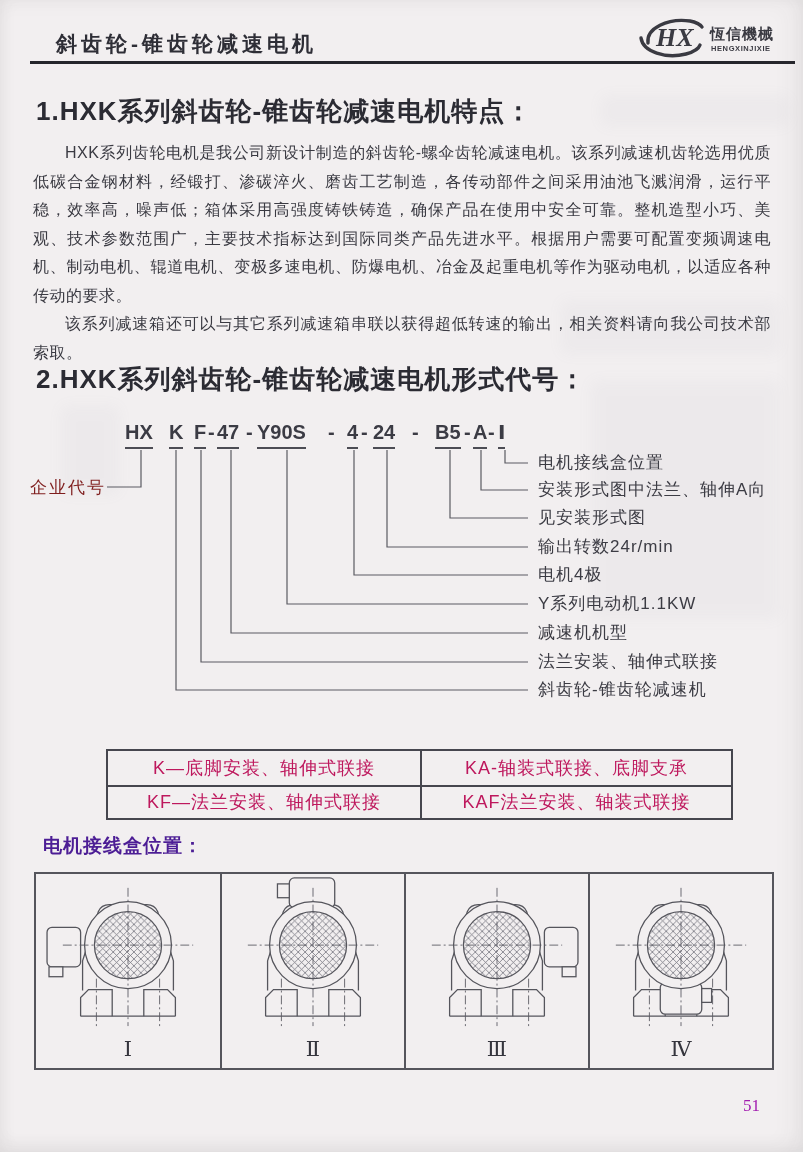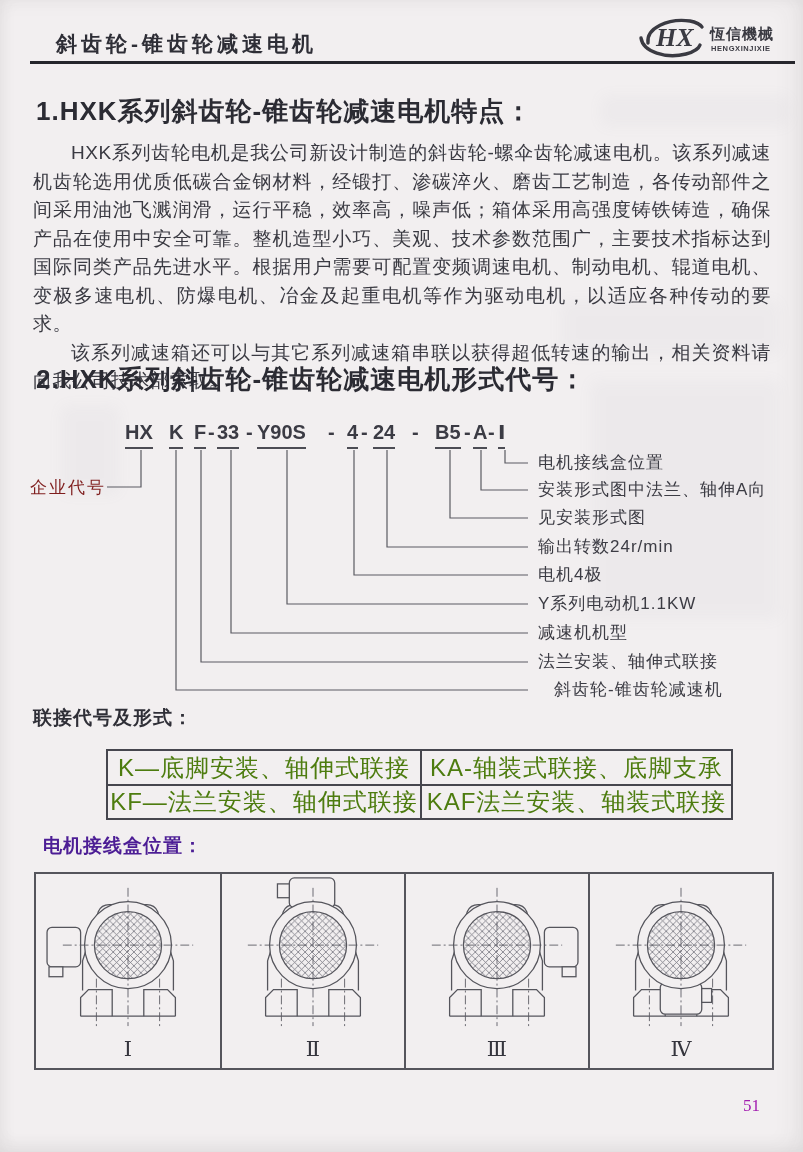--- a/index.html
+++ b/index.html
@@ -14,32 +14,32 @@
   
   .hdr-title{position:absolute;left:56px;top:30px;font-size:21px;font-weight:700;letter-spacing:4px;color:#2e2e36;}
   .hdr-rule{position:absolute;left:30px;top:61px;width:765px;height:3px;background:#26262c;}
   .logo{position:absolute;left:638px;top:12px;width:160px;height:50px;}
   .logo svg{position:absolute;left:0;top:0;}
   .logo-cn{position:absolute;left:72px;top:13px;font-size:15px;font-weight:700;color:#3a3a42;letter-spacing:1px;}
   .logo-en{position:absolute;left:73px;top:32px;font-size:7.5px;font-weight:700;color:#3a3a42;letter-spacing:.6px;}
   
   .sec-title{position:absolute;left:36px;font-size:26px;font-weight:600;color:#2b2b33;letter-spacing:1px;}
   
-  .bodytext{position:absolute;left:33px;top:139px;width:738px;font-size:19px;line-height:28.5px;text-align:justify;color:#3a3a42;letter-spacing:.5px;}
+  .bodytext{position:absolute;left:33px;top:139px;width:738px;font-size:16px;line-height:28.5px;text-align:justify;color:#3a3a42;letter-spacing:.5px;}
   .bodytext p{margin:0;text-indent:2em;}
   
   .codeseg{position:absolute;top:420px;font-size:20px;font-weight:700;color:#3b3b44;line-height:24px;}
   .codeseg.u{border-bottom:2px solid #4c4c54;padding-bottom:3px;}
   .diag-label{position:absolute;left:538px;height:22px;line-height:22px;font-size:17px;color:#3c3c44;letter-spacing:1px;white-space:nowrap;}
   .company-label{position:absolute;left:30px;top:476px;font-size:17px;color:#7f1d1d;letter-spacing:2px;}
   .lines-svg{position:absolute;left:0;top:0;width:803px;height:1152px;pointer-events:none;}
   
   .coupling-title{position:absolute;left:33px;top:705px;font-size:19px;font-weight:600;color:#2f2f37;letter-spacing:1px;}
   .ctable{position:absolute;left:106px;top:749px;width:623px;height:67px;border:2px solid #46464e;display:grid;grid-template-columns:312px 1fr;grid-template-rows:1fr 1fr;}
-  .ctable .cell{display:flex;align-items:center;justify-content:center;font-size:24px;color:#4d7c0f;letter-spacing:1px;}
+  .ctable .cell{display:flex;align-items:center;justify-content:center;font-size:18px;color:#be185d;letter-spacing:1px;}
   .ctable .cell.bl{border-left:2px solid #46464e;}
   .ctable .cell.bt{border-top:2px solid #46464e;}
   
   .junc-title{position:absolute;left:43px;top:833px;font-size:19px;font-weight:600;color:#4c1d95;letter-spacing:1px;}
   .frame{position:absolute;left:34px;top:872px;width:736px;height:194px;border:2px solid #55555c;display:grid;grid-template-columns:1fr 1fr 1fr 1fr;}
   .panel{position:relative;}
   .panel + .panel{border-left:2px solid #55555c;}
   .motor{position:absolute;left:0;top:2px;width:100%;height:156px;display:flex;align-items:center;justify-content:center;}
   .roman{position:absolute;left:0;bottom:6px;width:100%;text-align:center;font-family:"Liberation Serif","DejaVu Serif",serif;font-size:21px;color:#35353d;}
   .pagenum{position:absolute;left:0;top:1096px;width:760px;text-align:right;font-family:"Liberation Serif","DejaVu Serif",serif;font-size:17px;color:#a21caf;}
@@ -73,21 +73,21 @@
     <p>HXK系列齿轮电机是我公司新设计制造的斜齿轮-螺伞齿轮减速电机。该系列减速机齿轮选用优质低碳合金钢材料，经锻打、渗碳淬火、磨齿工艺制造，各传动部件之间采用油池飞溅润滑，运行平稳，效率高，噪声低；箱体采用高强度铸铁铸造，确保产品在使用中安全可靠。整机造型小巧、美观、技术参数范围广，主要技术指标达到国际同类产品先进水平。根据用户需要可配置变频调速电机、制动电机、辊道电机、变极多速电机、防爆电机、冶金及起重电机等作为驱动电机，以适应各种传动的要求。</p>
     <p>该系列减速箱还可以与其它系列减速箱串联以获得超低转速的输出，相关资料请向我公司技术部索取。</p>
   </div>
 
   <div class="sec-title" style="top:362px;">2.HXK系列斜齿轮-锥齿轮减速电机形式代号：</div>
 
   <span class="codeseg u" style="left:125px;">HX</span>
   <span class="codeseg u" style="left:169px;">K</span>
   <span class="codeseg u" style="left:194px;">F</span>
   <span class="codeseg" style="left:208px;">-</span>
-  <span class="codeseg u" style="left:217px;">33</span>
+  <span class="codeseg u" style="left:217px;">47</span>
   <span class="codeseg" style="left:246px;">-</span>
   <span class="codeseg u" style="left:257px;">Y90S</span>
   <span class="codeseg" style="left:328px;">-</span>
   <span class="codeseg u" style="left:347px;">4</span>
   <span class="codeseg" style="left:361px;">-</span>
   <span class="codeseg u" style="left:373px;">24</span>
   <span class="codeseg" style="left:412px;">-</span>
   <span class="codeseg u" style="left:435px;">B5</span>
   <span class="codeseg" style="left:464px;">-</span>
   <span class="codeseg u" style="left:473px;">A</span>
@@ -112,23 +112,22 @@
   <div class="company-label">企业代号</div>
 
   <div class="diag-label" style="top:452px;">电机接线盒位置</div>
   <div class="diag-label" style="top:479px;">安装形式图中法兰、轴伸A向</div>
   <div class="diag-label" style="top:507px;">见安装形式图</div>
   <div class="diag-label" style="top:536px;">输出转数24r/min</div>
   <div class="diag-label" style="top:564px;">电机4极</div>
   <div class="diag-label" style="top:593px;">Y系列电动机1.1KW</div>
   <div class="diag-label" style="top:622px;">减速机机型</div>
   <div class="diag-label" style="top:651px;">法兰安装、轴伸式联接</div>
-  <div class="diag-label" style="top:679px;margin-left:16px;">斜齿轮-锥齿轮减速机</div>
-
-  <div class="coupling-title">联接代号及形式：</div>
+  <div class="diag-label" style="top:679px;">斜齿轮-锥齿轮减速机</div>
+
   <div class="ctable">
     <div class="cell">K—底脚安装、轴伸式联接</div>
     <div class="cell bl">KA-轴装式联接、底脚支承</div>
     <div class="cell bt">KF—法兰安装、轴伸式联接</div>
     <div class="cell bl bt">KAF法兰安装、轴装式联接</div>
   </div>
 
   <div class="junc-title">电机接线盒位置：</div>
   <div class="frame">
     <div class="panel">

